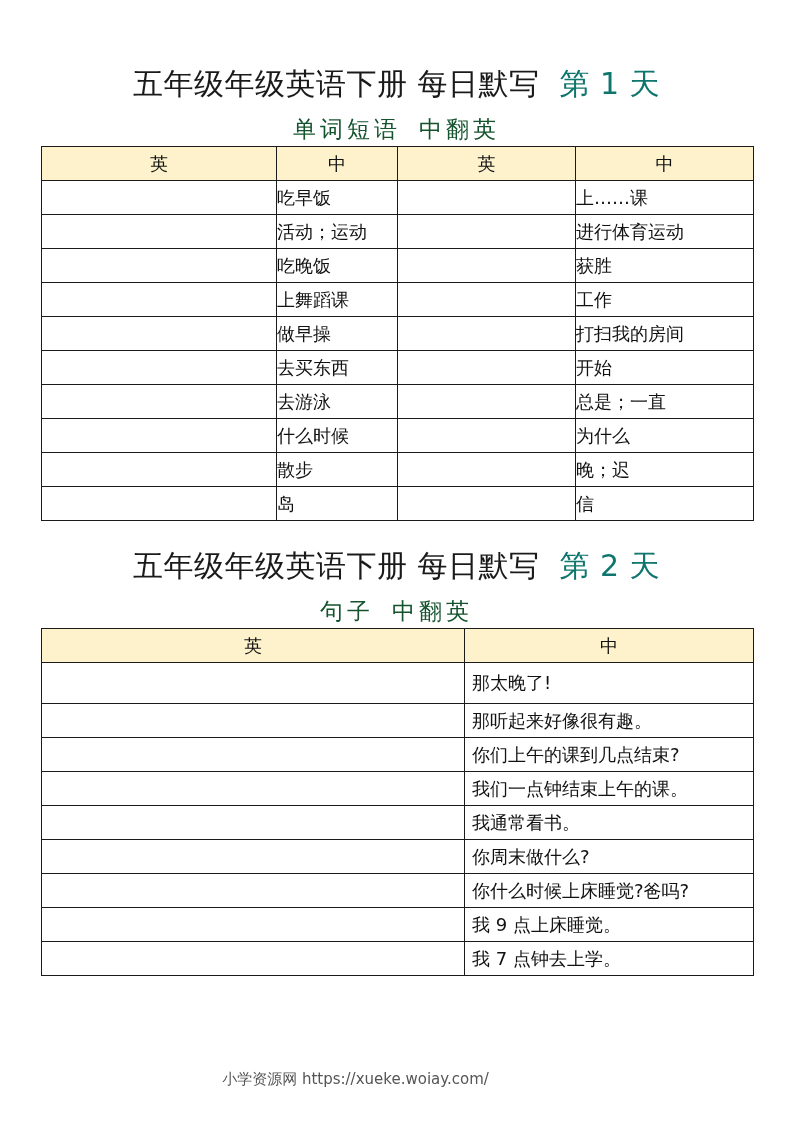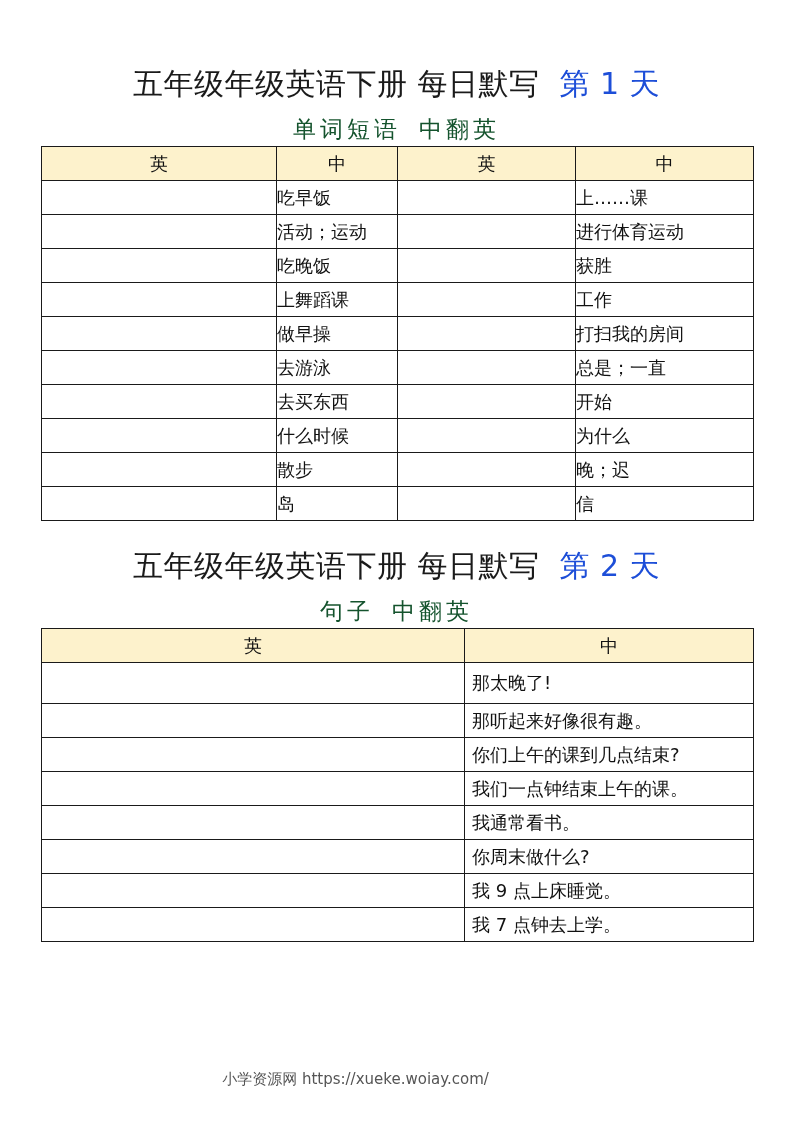--- a/index.html
+++ b/index.html
@@ -1,20 +1,20 @@
 <!DOCTYPE html>
 <html><head>
 <meta charset="utf-8">
 <style>
   html, body { margin: 0; padding: 0; background: #ffffff; }
   body { width: 793px; height: 1122px; position: relative; overflow: hidden;
          font-family: "DejaVu Sans", "Liberation Sans", sans-serif; color: #111; }
   .title { position: absolute; left: 0; width: 793px; text-align: center;
            font-size: 30px; letter-spacing: 0.5px; color: #1a1a1a; white-space: nowrap; }
-  .title .day { color: #1d4ed8; margin-left: 20px; }
+  .title .day { color: #0f766e; margin-left: 20px; }
   .subtitle { position: absolute; left: 0; width: 793px; text-align: center;
               font-family: "DejaVu Serif", "Liberation Serif", serif;
               font-size: 23px; letter-spacing: 4px; color: #14532d; white-space: nowrap; }
   .subtitle .gap { display: inline-block; width: 18px; }
   table { position: absolute; border-collapse: collapse; table-layout: fixed; }
   td, th { border: 1.5px solid #1a1a1a; padding: 0; font-weight: normal;
            font-size: 18px; line-height: 1; overflow: hidden; white-space: nowrap; }
   th { background: #fdf2cc; height: 33px; font-size: 18px; }
   .t1 { left: 41px; top: 146px; width: 712px; }
   .t1 td { height: 33px; }
@@ -76,29 +76,29 @@
         <td>工作</td>
       </tr>
     <tr>
         <td></td>
         <td>做早操</td>
         <td></td>
         <td>打扫我的房间</td>
       </tr>
     <tr>
         <td></td>
+        <td>去买东西</td>
+        <td></td>
+        <td>开始</td>
+      </tr>
+    <tr>
+        <td></td>
         <td>去游泳</td>
         <td></td>
         <td>总是；一直</td>
-      </tr>
-    <tr>
-        <td></td>
-        <td>去买东西</td>
-        <td></td>
-        <td>开始</td>
       </tr>
     <tr>
         <td></td>
         <td>什么时候</td>
         <td></td>
         <td>为什么</td>
       </tr>
     <tr>
         <td></td>
         <td>散步</td>
@@ -152,20 +152,24 @@
     <tr>
         <td></td>
         <td class="zh">我通常看书。</td>
       </tr>
     <tr>
         <td></td>
         <td class="zh">你周末做什么?</td>
       </tr>
     <tr>
         <td></td>
+        <td class="zh">你什么时候上床睡觉?爸吗?</td>
+      </tr>
+    <tr>
+        <td></td>
         <td class="zh">我 9 点上床睡觉。</td>
       </tr>
     <tr>
         <td></td>
         <td class="zh">我 7 点钟去上学。</td>
       </tr>
   </tbody>
 </table>
 
 <div class="footer">小学资源网 https://xueke.woiay.com/</div>

